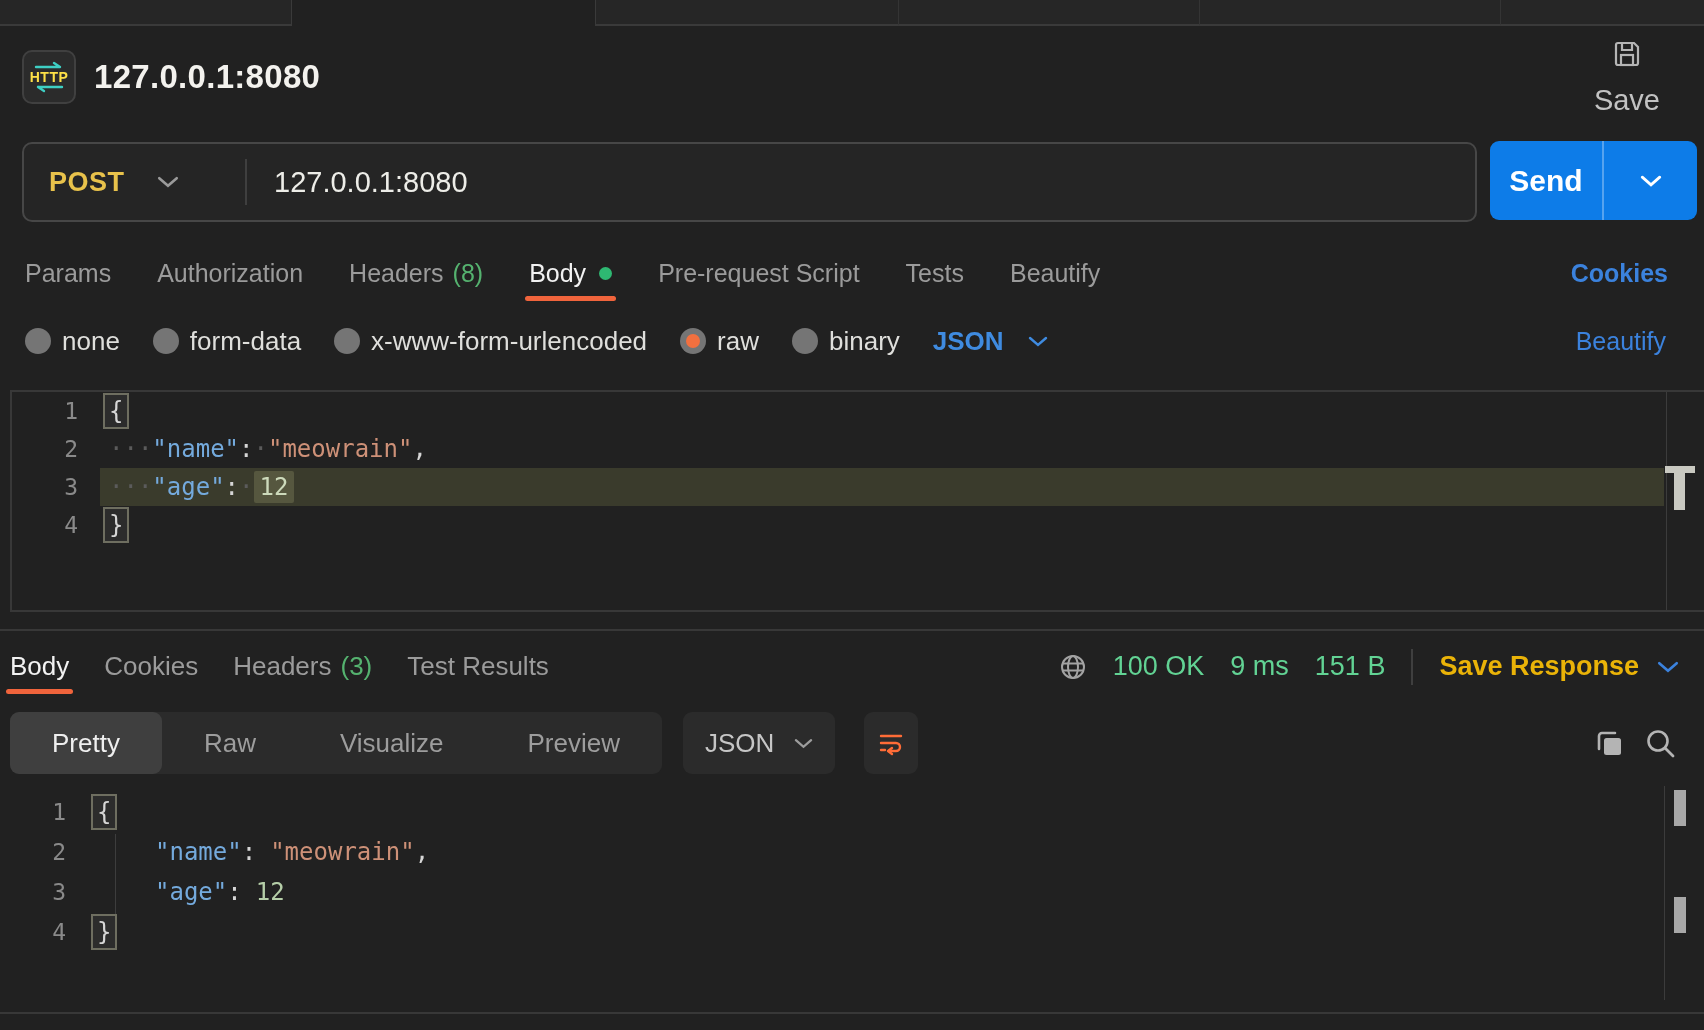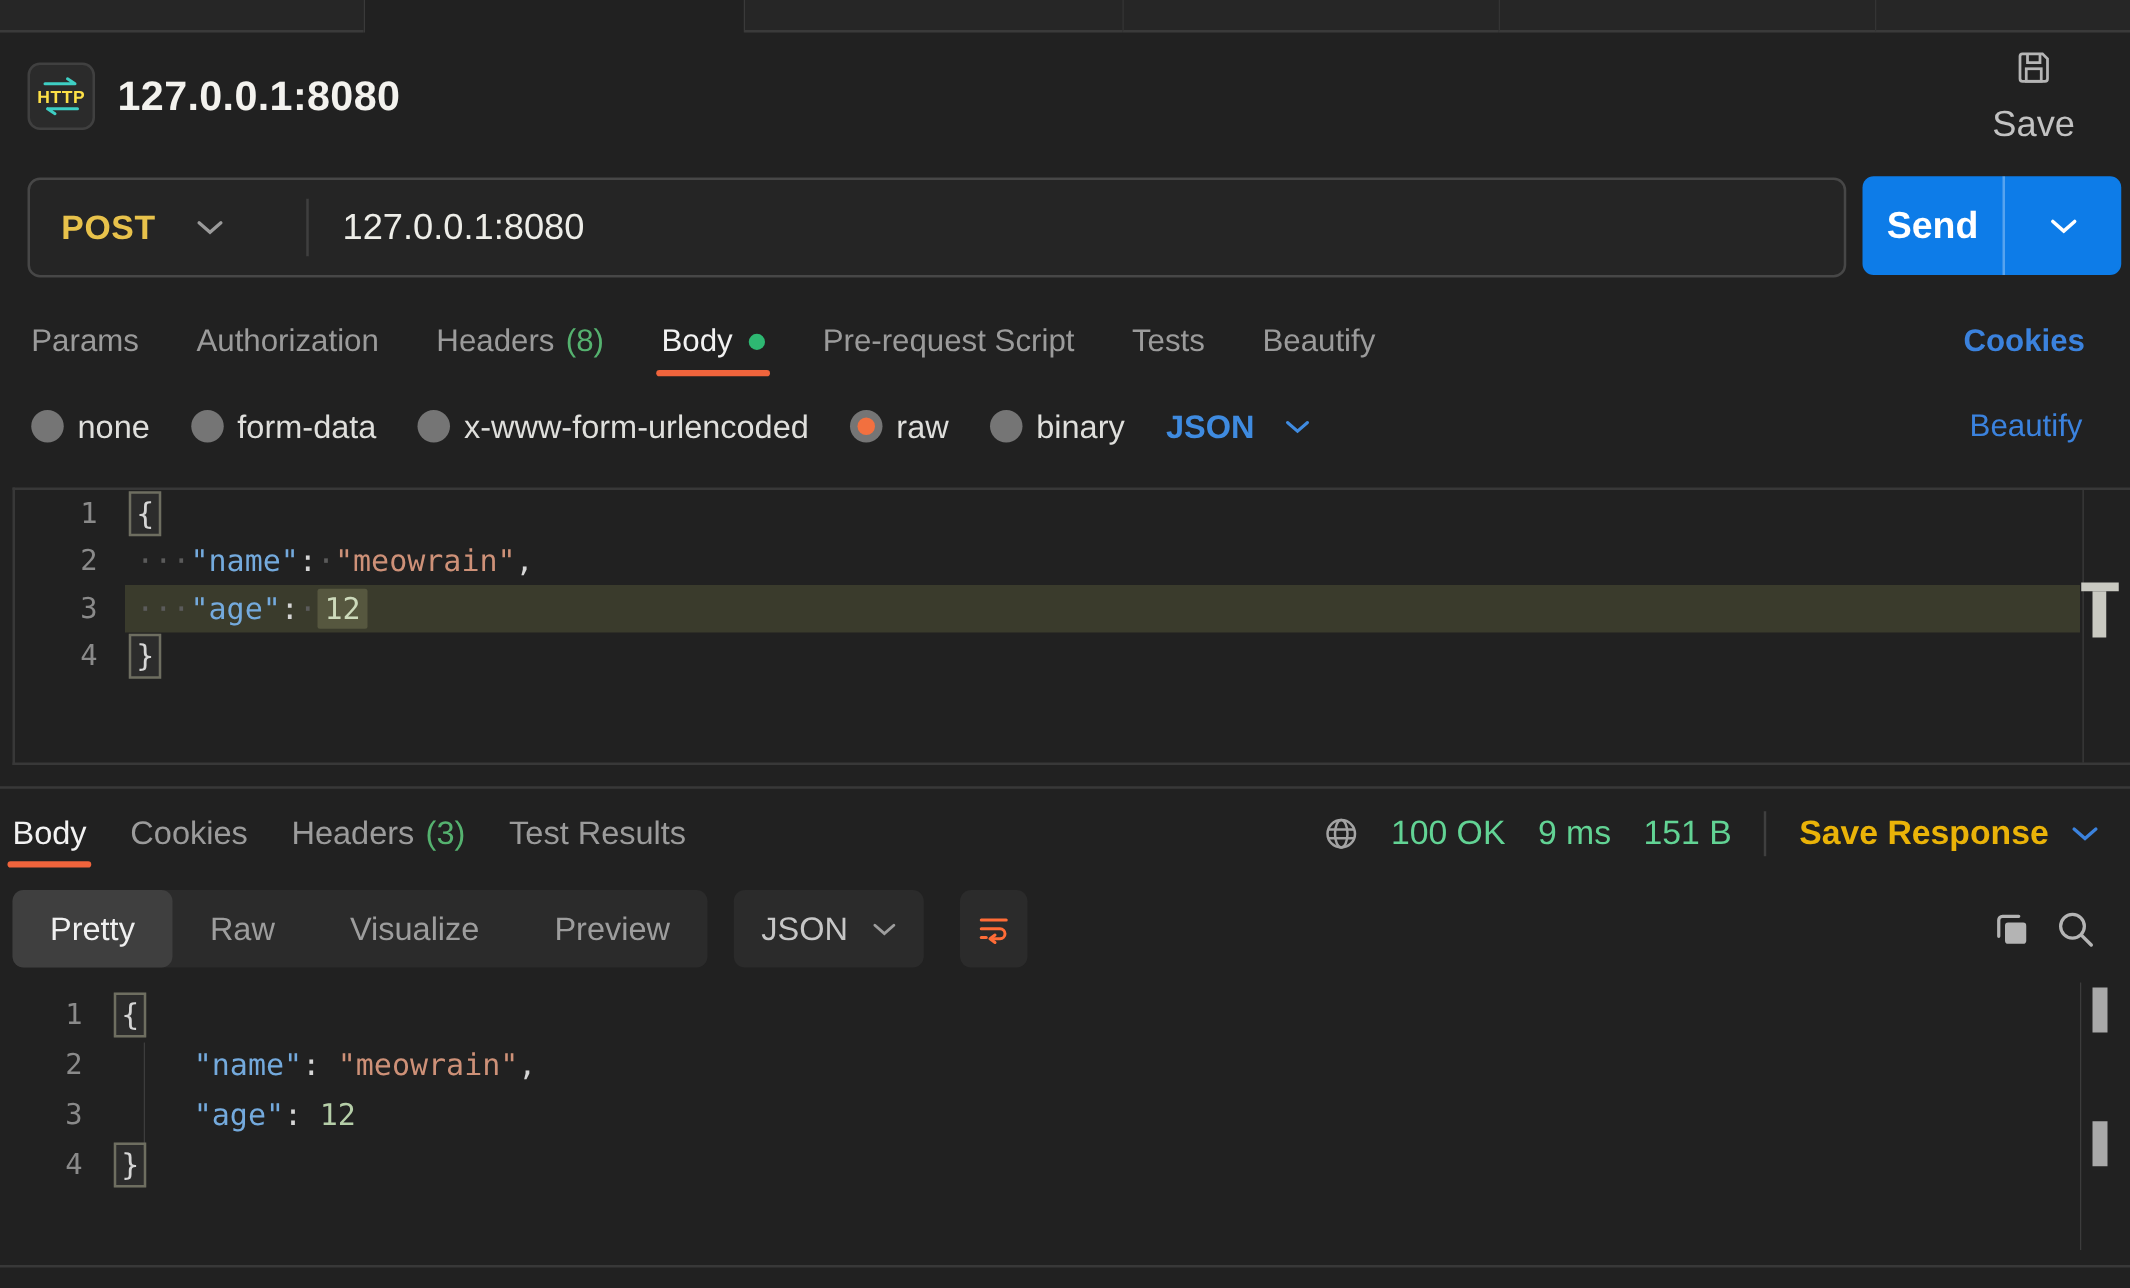--- a/index.html
+++ b/index.html
@@ -71,21 +71,21 @@
   .resp-tab { font-size:26px; color:#9B9B9B; display:flex; align-items:center; gap:9px; position:relative; cursor:pointer; }
   .resp-tab.active { color:#F2F2F2; }
   .resp-tab .tab-underline { bottom:-12px; }
   .resp-meta { margin-left:auto; display:flex; align-items:center; gap:26px; }
   .meta-green { font-size:27px; color:#62D394; }
   .meta-vdiv { width:2px; height:36px; background:#3f3f3f; }
   .save-response { display:flex; align-items:center; gap:8px; font-size:27px; font-weight:700; color:#eab308; cursor:pointer; }
   
   .resp-toolbar { position:absolute; top:712px; left:10px; right:27px; height:62px; display:flex; align-items:center; }
   .segmented { display:flex; align-items:stretch; height:62px; background:#2B2B2B; border-radius:9px; }
-  .seg { display:flex; align-items:center; padding:0 30px; font-size:26px; color:#9D9D9D; cursor:pointer;justify-content:center; }
+  .seg { display:flex; align-items:center; padding:0 42px; font-size:26px; color:#9D9D9D; cursor:pointer;justify-content:center; }
   .seg.active { background:#3F3F3F; color:#EFEFEF; border-radius:9px; }
   .json-btn { margin-left:21px; height:62px; padding:0 22px; background:#2B2B2B; border-radius:9px;
     display:flex; align-items:center; gap:20px; font-size:26px; color:#C6C6C6; cursor:pointer; }
   .wrap-btn { margin-left:29px; width:54px; height:62px; background:#2B2B2B; border-radius:9px;
     display:flex; align-items:center; justify-content:center; cursor:pointer; }
   .resp-tools { margin-left:auto; display:flex; align-items:center; gap:20px; }
   .icon-btn { cursor:pointer; display:flex; align-items:center; }
   
   .resp-code { position:absolute; top:792px; left:0; right:0; height:230px; }
   .resp-code .code-line { height:40px; line-height:40px; }

